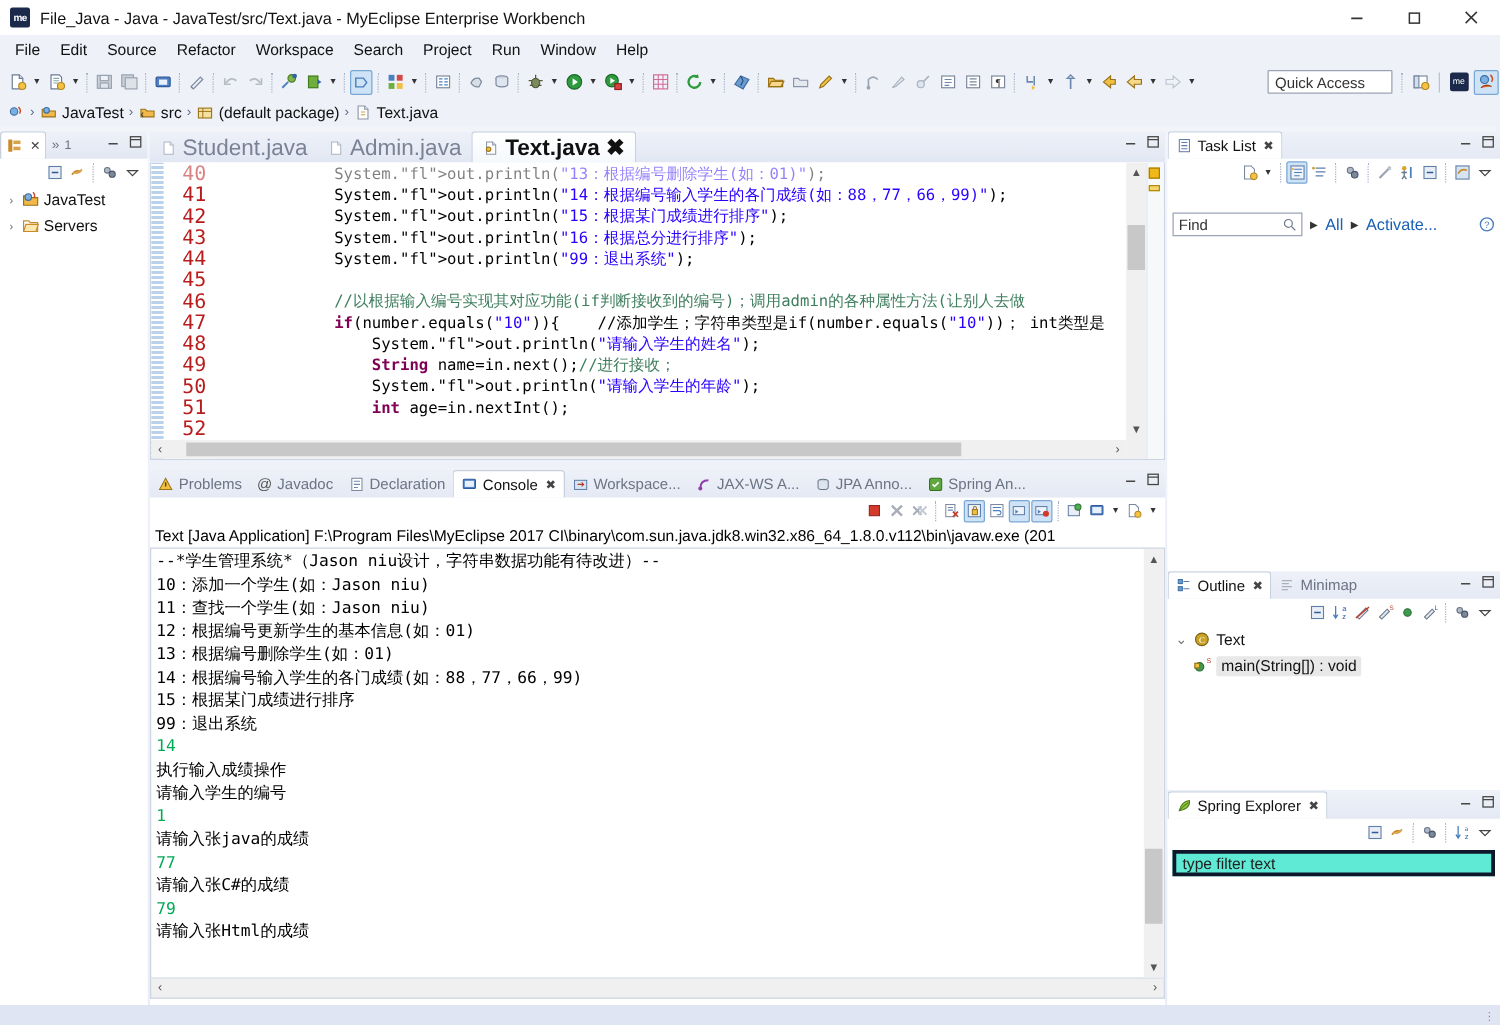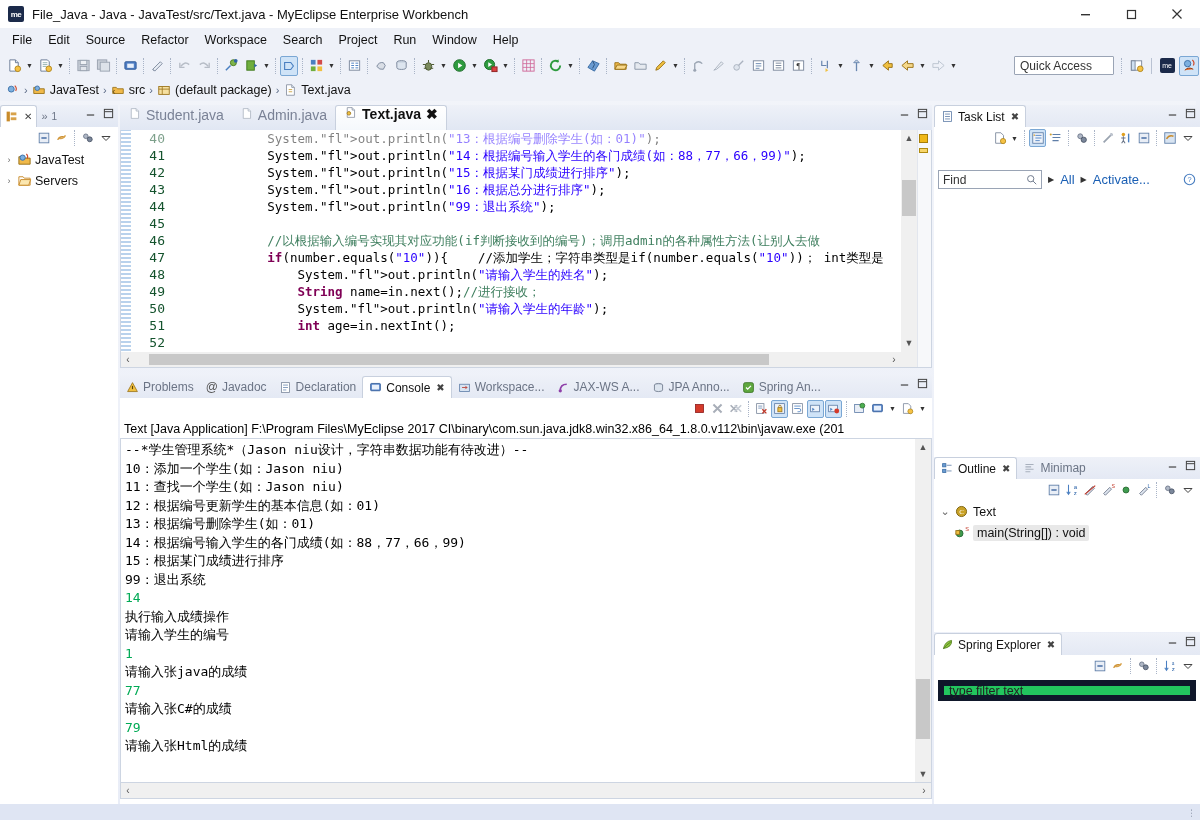--- a/index.html
+++ b/index.html
@@ -120,38 +120,38 @@
 
   
   .pe { left:0; top:105px; width:118px; height:700px; background:#fff; }
   .tree-row { display:flex; align-items:center; height:21px; font-size:12.5px; color:#111; padding-left:4px; gap:3px;}
   .twisty { width:10px; text-align:center; color:#6a6a6a; font-size:9px;}
 
   
   .editor { left:120px; top:105px; width:812px; height:263px; }
   .edtabs { display:flex; align-items:flex-end; height:25px;
             background: linear-gradient(180deg,#eef1f8,#e1e7f3); }
-  .edtab { display:flex; align-items:flex-start; gap:5px; height:23px; padding:0 8px; font-size:14px; color:#7a8296; }
+  .edtab { display:flex; align-items:center; gap:5px; height:23px; padding:0 8px; font-size:18px; color:#7a8296; }
   .edtab.active {
     background: linear-gradient(180deg,#ffffff,#f5f8fc);
     color:#111; font-weight:bold;
     border-top:1px solid #c8d0de; border-left:1px solid #c8d0de; border-right:1px solid #c8d0de;
     border-radius:3px 3px 0 0; height:25px;
   }
   .code-area {
     position:relative; background:#fff; height:238px;
     border:1px solid #cdd5e2; border-top:none;
     overflow:hidden;
   }
   .ruler { position:absolute; left:0; top:0; width:10px; height:100%;
            background: repeating-linear-gradient(0deg,#b9d2ec 0 2px,#ffffff 2px 4px); }
   .gutter { position:absolute; left:10px; top:0; width:40px; height:100%;
             background:#fff; }
-  .gnum { text-align:right; padding-right:6px; color:#14532d;
-          font-family:"DejaVu Sans Mono", monospace; font-size:13px; line-height:17px; height:17px;}
+  .gnum { text-align:right; padding-right:6px; color:#b91c1c;
+          font-family:"DejaVu Sans Mono", monospace; font-size:16px; line-height:17px; height:17px;}
   .codelines { position:absolute; left:56px; top:0; right:32px; height:100%; overflow:hidden; }
   .cl { height:17px; line-height:17px; white-space:pre;
         font-family:"DejaVu Sans Mono","Liberation Mono",monospace; font-size:12.5px; color:#000;}
   .kw { color:#7f0055; font-weight:bold; }
   .str { color:#2a00ff; }
   .cmt { color:#3f7f5f; }
   .vscroll { position:absolute; right:14px; top:0; width:16px; height:100%;
              background:#f0f0f0; }
   .vscroll .up,.vscroll .down { height:16px; display:flex;align-items:center;justify-content:center;color:#555;font-size:9px;}
   .vthumb { position:absolute; left:1px; width:14px; background:#c8c8c8; }
@@ -188,21 +188,21 @@
   }
   .link { color:#1a5fb4; font-size:13px; }
   .caret { color:#333; font-size:8px; }
 
   .outline { left:934px; top:457px; width:266px; height:175px; }
   .outline-row { display:flex; align-items:center; gap:4px; font-size:12.5px; color:#111; height:21px; padding-left:6px;}
   .sel-pill { background:#e8e8e8; padding:1px 4px; border-radius:2px; }
 
   .spring { left:934px; top:633px; width:266px; height:172px; }
   .filterbox {
-    margin:3px 4px; height:21px; border:6px solid #0f172a; background:#22c55e;
+    margin:3px 4px; height:21px; border:3px solid #0f172a; background:#5eead4;
     font-size:12.5px; color:#222; display:flex; align-items:center; padding:0 5px;
   }
 
   
   .statusbar {
     position:absolute; left:0; bottom:0; width:1200px; height:16px;
     background:#dfe5f3;
   }
   .grip { position:absolute; right:3px; bottom:2px; color:#8a93a6; font-size:9px; letter-spacing:1px;}
   .leftrail {

